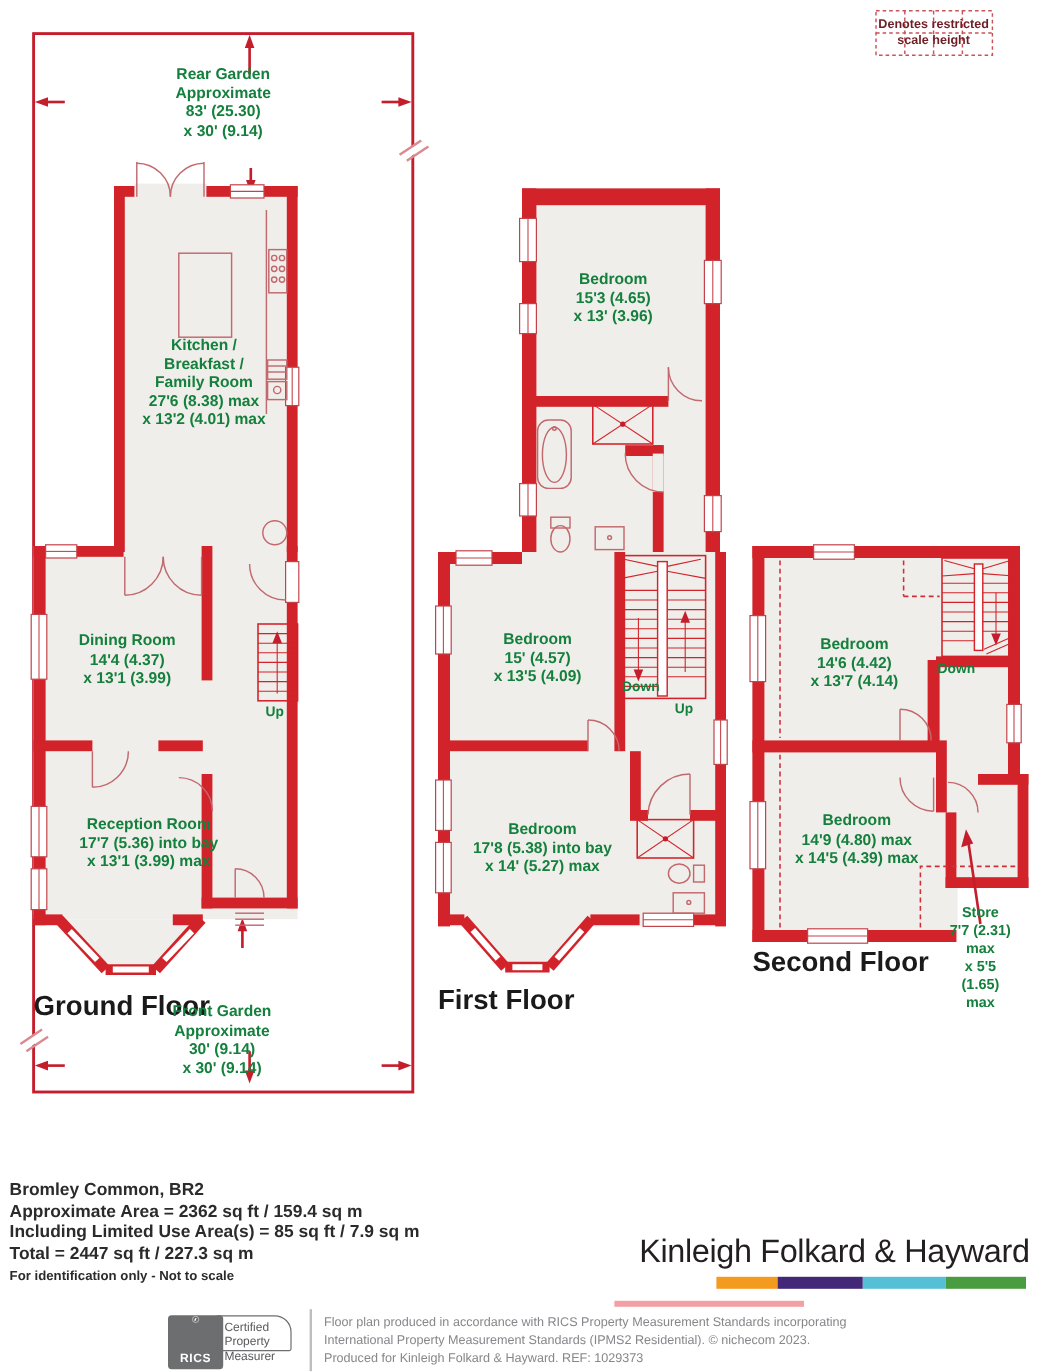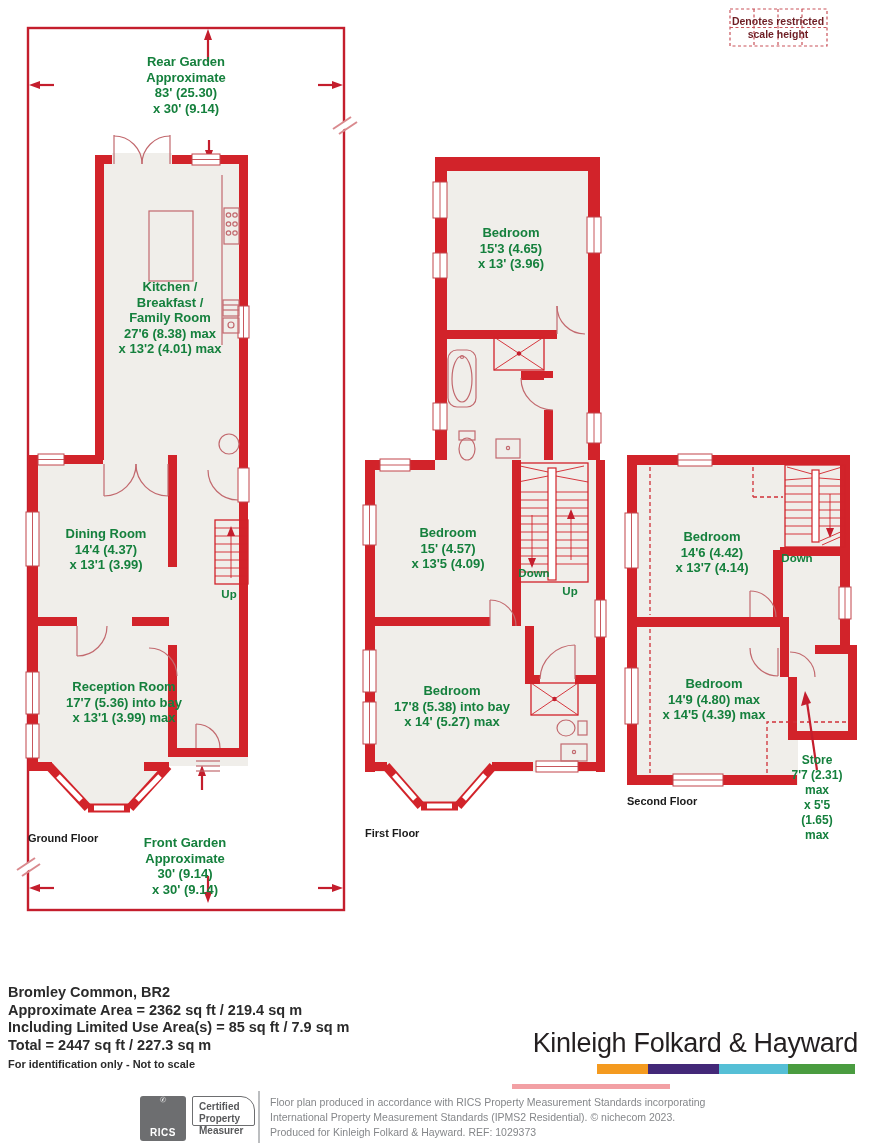--- a/index.html
+++ b/index.html
@@ -4,44 +4,44 @@
 <style>
   html,body{margin:0;padding:0;background:#fff;}
   .page{position:relative;width:872px;height:1143px;background:#fff;overflow:hidden;
         font-family:"Liberation Sans",sans-serif;}
   svg{position:absolute;left:0;top:0;}
   
   .lbl{position:absolute;transform:translate(-50%,-50%);text-align:center;font-weight:bold;
        white-space:pre-line;color:#15803d;font-size:13px;line-height:15.5px;}
   .lbl-left{position:absolute;transform:translateY(-50%);text-align:left;font-weight:bold;
        white-space:pre-line;color:#1a1a1a;}
-  .floorname{font-size:11px;line-height:18px;}
+  .floorname{font-size:23px;line-height:18px;}
   .small{font-size:11.5px;line-height:12px;}
   .storelbl{font-size:12px;line-height:15px;}
   .legendlbl{color:#6E1E24;font-size:10.5px;line-height:12.5px;font-weight:bold;}
   
   .info{position:absolute;left:8px;top:984px;color:#2b2b2b;}
   .info p{margin:0;font-size:14.5px;line-height:17.5px;font-weight:bold;}
   .info .disc{font-size:11px;line-height:14px;margin-top:3px;}
   .brandname{position:absolute;right:14px;top:1028px;font-size:27px;letter-spacing:-0.3px;
        color:#231F20;font-weight:400;}
   .brandbar{position:absolute;left:597px;top:1064px;width:258px;height:10px;display:flex;}
   .brandbar span{display:block;height:10px;}
   .brandbar span:nth-child(1){width:51px;}
   .brandbar span:nth-child(2){width:71px;}
   .brandbar span:nth-child(3){width:69px;}
   .brandbar span:nth-child(4){width:67px;}
   .pinkstrip{position:absolute;left:512px;top:1084px;width:158px;height:5px;background:#F2A0A4;}
   
   .ricsbox{position:absolute;left:140px;top:1096px;width:46px;height:45px;background:#6D6E70;
        border-radius:3px;display:flex;flex-direction:column;align-items:center;justify-content:flex-end;gap:24px;}
   .ricslabel{color:#fff;font-weight:bold;font-size:10px;line-height:12px;padding-bottom:2px;letter-spacing:0.5px;}
-  .certbox{position:absolute;left:192px;top:1096px;width:63px;height:30px;border:1.6px solid #6D6E70;
+  .certbox{position:absolute;left:180px;top:1096px;width:63px;height:30px;border:1.6px solid #6D6E70;
        border-radius:2px 14px 2px 2px;box-sizing:border-box;padding:4px 0 0 6px;
-       font-size:10px;line-height:12px;font-weight:bold;color:#58595B;white-space:pre-line;}
+       font-size:10px;line-height:12px;font-weight:normal;color:#58595B;white-space:pre-line;}
   .fdivider{position:absolute;left:258px;top:1091px;width:2px;height:52px;background:#BCBEC0;}
   .fnote{position:absolute;left:270px;top:1095px;color:#85878A;}
   .fnote p{margin:0;font-size:10.5px;line-height:15px;}
 </style>
 </head>
 <body>
 
 <div class="page">
 
 <svg width="872" height="1143" viewBox="0 0 872 1143">
@@ -474,21 +474,21 @@
 <div class="lbl" style="left:714px;top:699px;">Bedroom
 14'9 (4.80) max
 x 14'5 (4.39) max</div>
 <div class="lbl-left floorname" style="left:627px;top:801px;">Second Floor</div>
 <div class="lbl storelbl" style="left:817px;top:798px;">Store
 7'7 (2.31) max
 x 5'5 (1.65) max</div>
 
 <div class="info">
   <p>Bromley Common, BR2</p>
-  <p>Approximate Area = 2362 sq ft / 219.4 sq m</p>
+  <p>Approximate Area = 2362 sq ft / 159.4 sq m</p>
   <p>Including Limited Use Area(s) = 85 sq ft / 7.9 sq m</p>
   <p>Total = 2447 sq ft / 227.3 sq m</p>
   <p class="disc">For identification only - Not to scale</p>
 </div>
 
 <div class="brandname">Kinleigh Folkard &amp; Hayward</div>
 <div class="brandbar">
   <span style="background: rgb(244, 154, 31);"></span>
   <span style="background: rgb(67, 40, 120);"></span>
   <span style="background: rgb(85, 191, 214);"></span>

